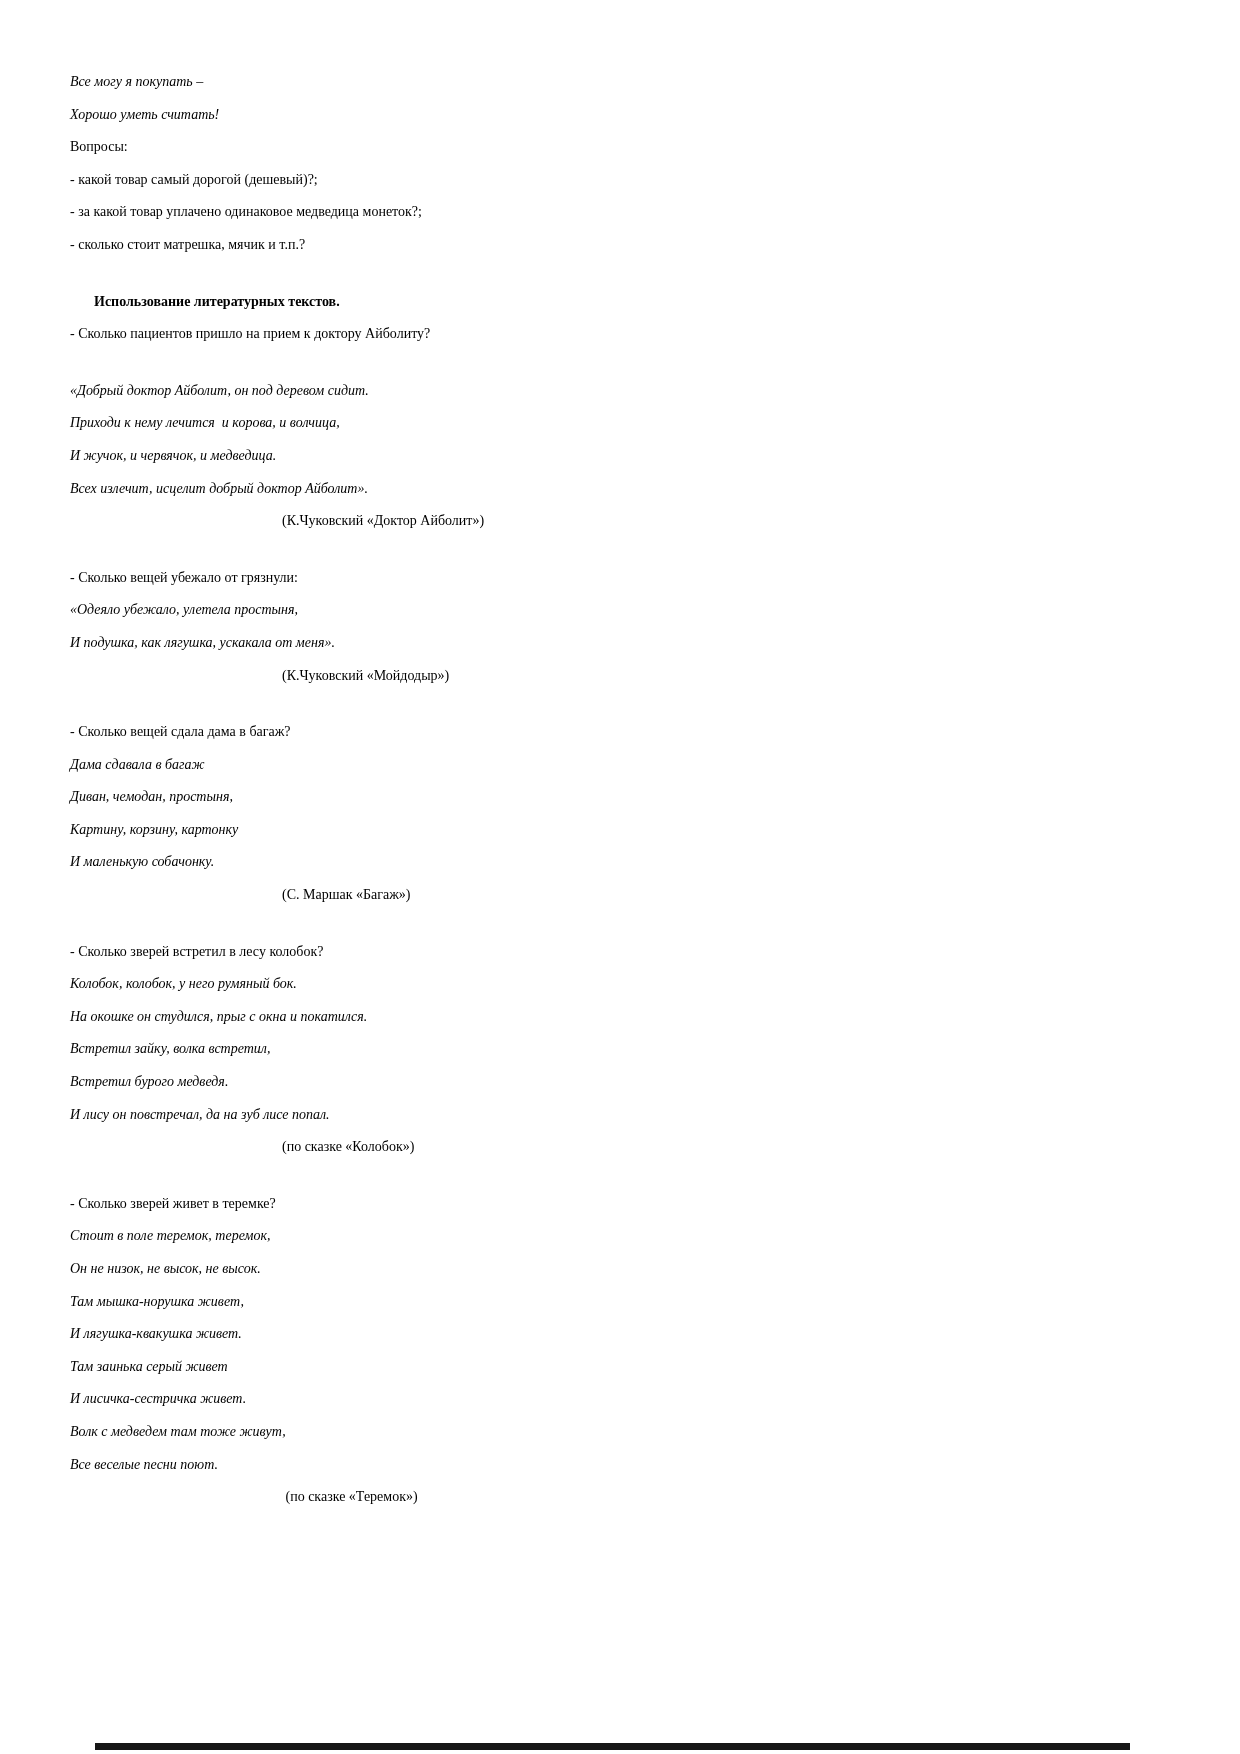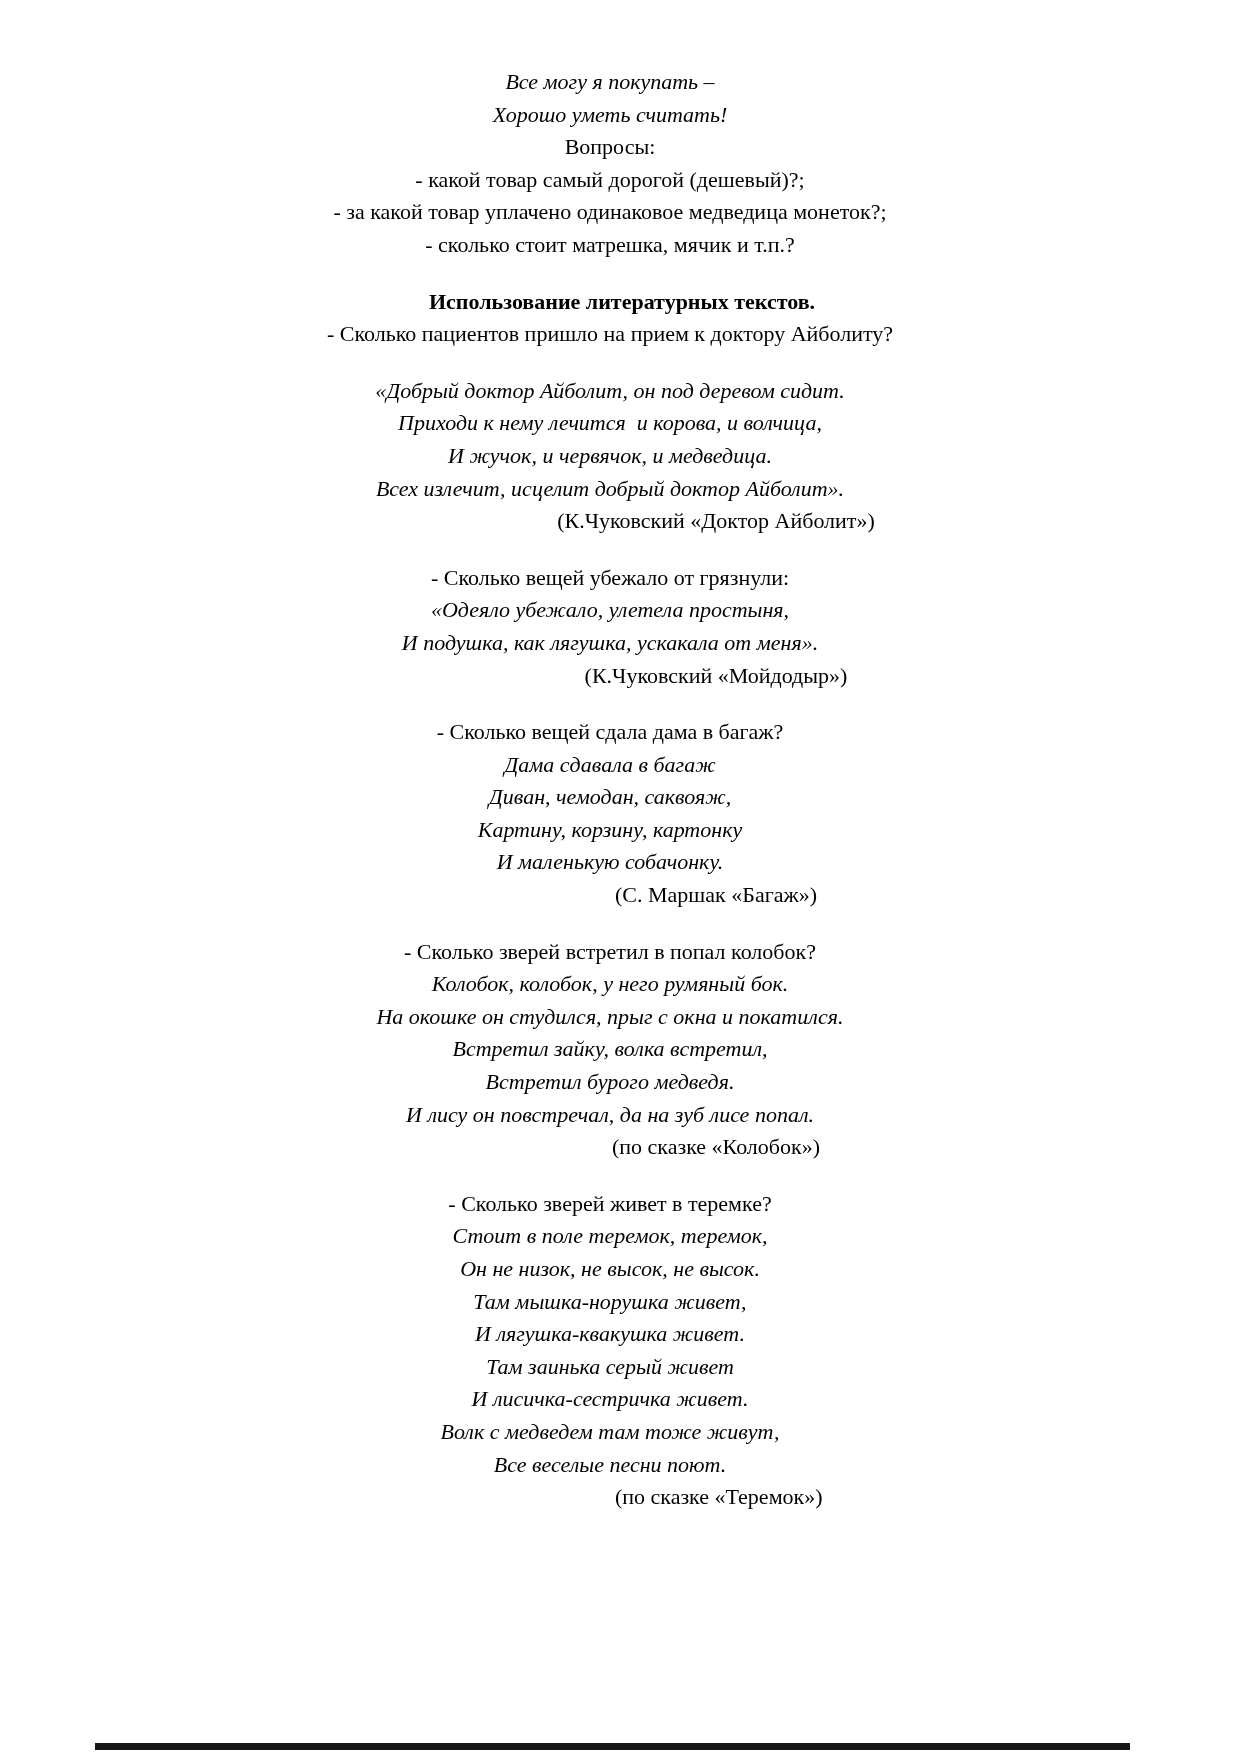--- a/index.html
+++ b/index.html
@@ -14,23 +14,22 @@
     background: #ffffff;
     overflow: hidden;
     font-family: "Liberation Serif", serif;
     color: #000000;
   }
   .content {
     position: absolute;
     left: 70px;
     top: 66px;
     width: 1080px;
-    font-size: 22px;
+    font-size: 14px;
     line-height: 32.6px;
-    text-align: center;
   }
   .block { margin: 0; }
   .block.gap { margin-top: 24px; }
   .block.indent { padding-left: 212px; }
   .style-italic { font-style: italic; }
   .style-bold { font-weight: bold; margin-left: 24px; }
   .style-regular { font-style: normal; font-weight: normal; }
   .line { white-space: pre-wrap; min-height: 32.6px; }
   .bottom-rule {
     position: absolute;
@@ -79,29 +78,29 @@
         <div class="line">И подушка, как лягушка, ускакала от меня».</div>
       </div>
       <div class="block style-regular indent">
         <div class="line">(К.Чуковский «Мойдодыр»)</div>
       </div>
       <div class="block style-regular gap">
         <div class="line">- Сколько вещей сдала дама в багаж?</div>
       </div>
       <div class="block style-italic">
         <div class="line">Дама сдавала в багаж</div>
-        <div class="line">Диван, чемодан, саквояж,</div>
+        <div class="line">Диван, чемодан, простыня,</div>
         <div class="line">Картину, корзину, картонку</div>
         <div class="line">И маленькую собачонку.</div>
       </div>
       <div class="block style-regular indent">
         <div class="line">(С. Маршак «Багаж»)</div>
       </div>
       <div class="block style-regular gap">
-        <div class="line">- Сколько зверей встретил в попал колобок?</div>
+        <div class="line">- Сколько зверей встретил в лесу колобок?</div>
       </div>
       <div class="block style-italic">
         <div class="line">Колобок, колобок, у него румяный бок.</div>
         <div class="line">На окошке он студился, прыг с окна и покатился.</div>
         <div class="line">Встретил зайку, волка встретил,</div>
         <div class="line">Встретил бурого медведя.</div>
         <div class="line">И лису он повстречал, да на зуб лисе попал.</div>
       </div>
       <div class="block style-regular indent">
         <div class="line">(по сказке «Колобок»)</div>

